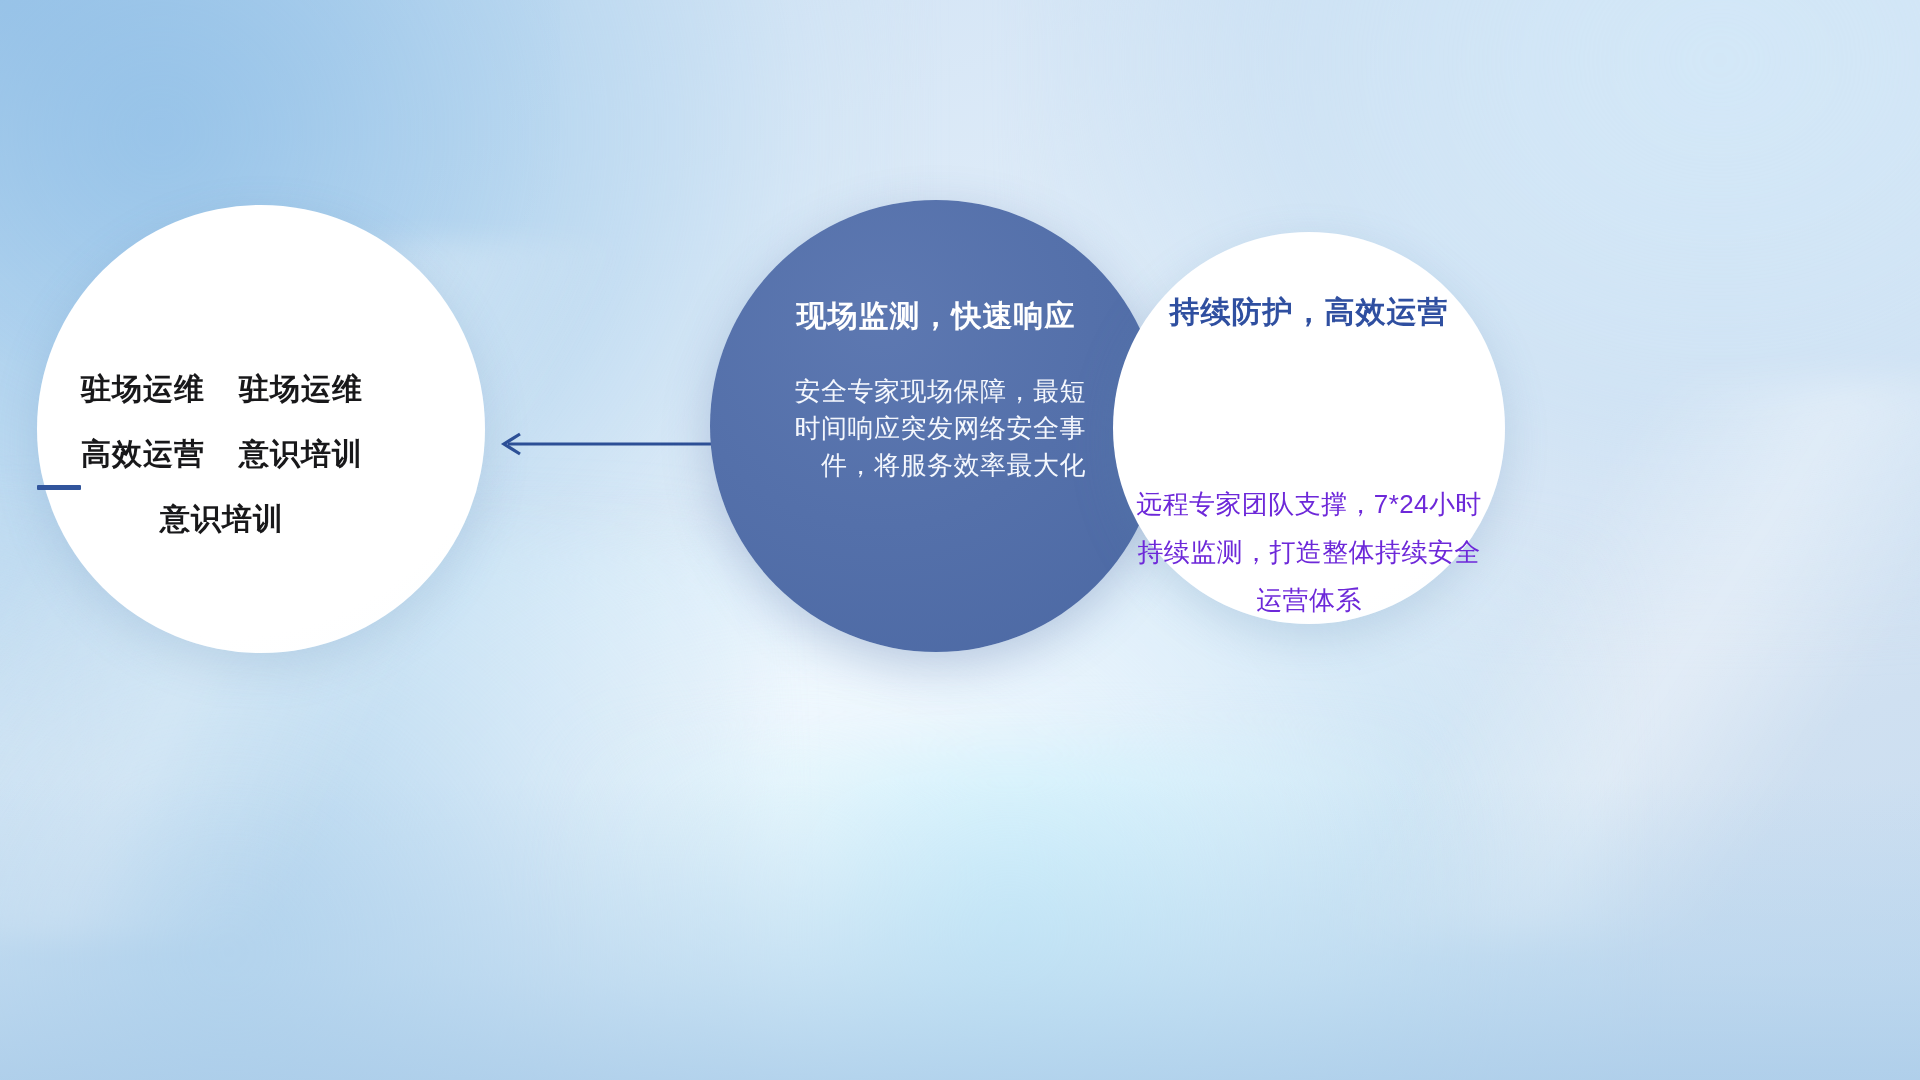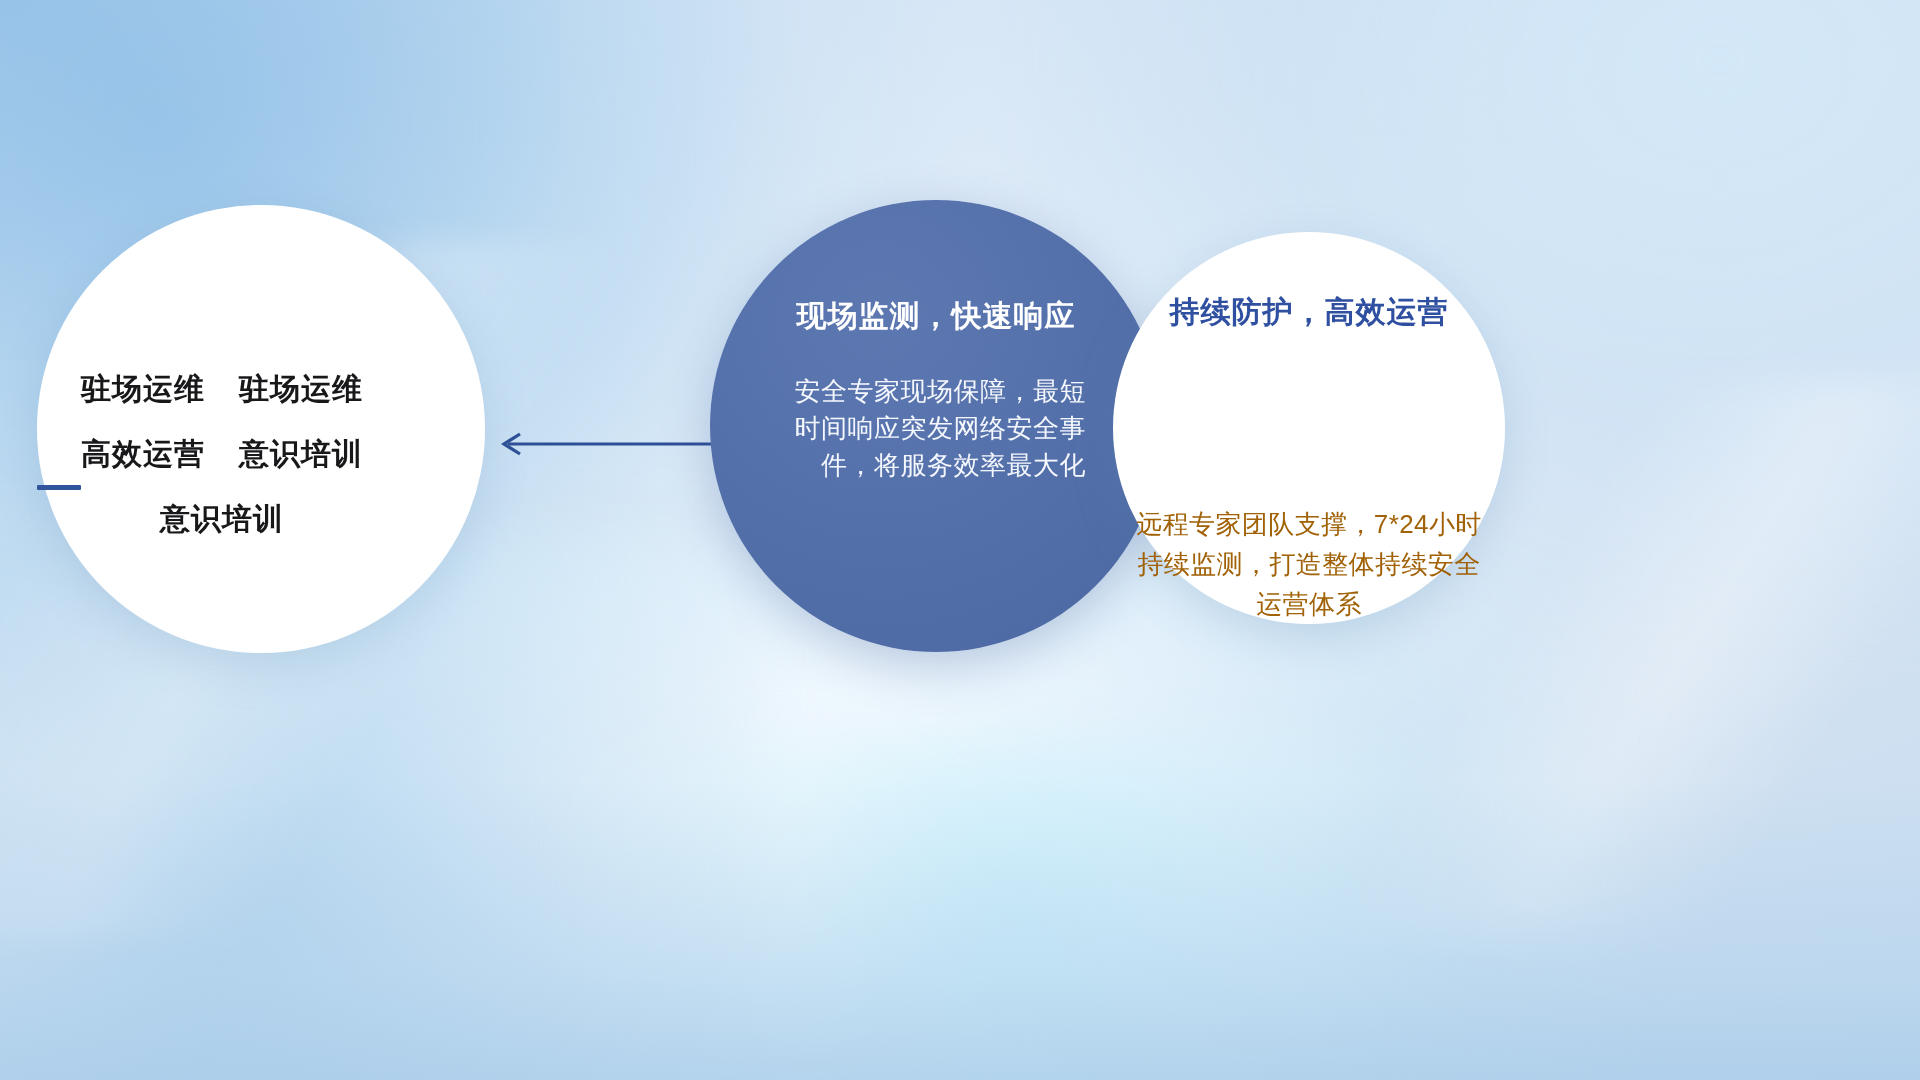--- a/index.html
+++ b/index.html
@@ -223,22 +223,22 @@
     font-weight: bold;
     color: #2f4fa0;
     letter-spacing: 1px;
     white-space: nowrap;
   }
   #right-body {
     margin-top: 34px;
     width: 360px;
     text-align: center;
     font-size: 26px;
-    line-height: 40px;
-    color: #a16207;
+    line-height: 48px;
+    color: #6d28d9;
     letter-spacing: 0.4px;
   }
 
   
   #arrow {
     position: absolute;
     left: 490px;
     top: 424px;
     width: 225px;
     height: 40px;

